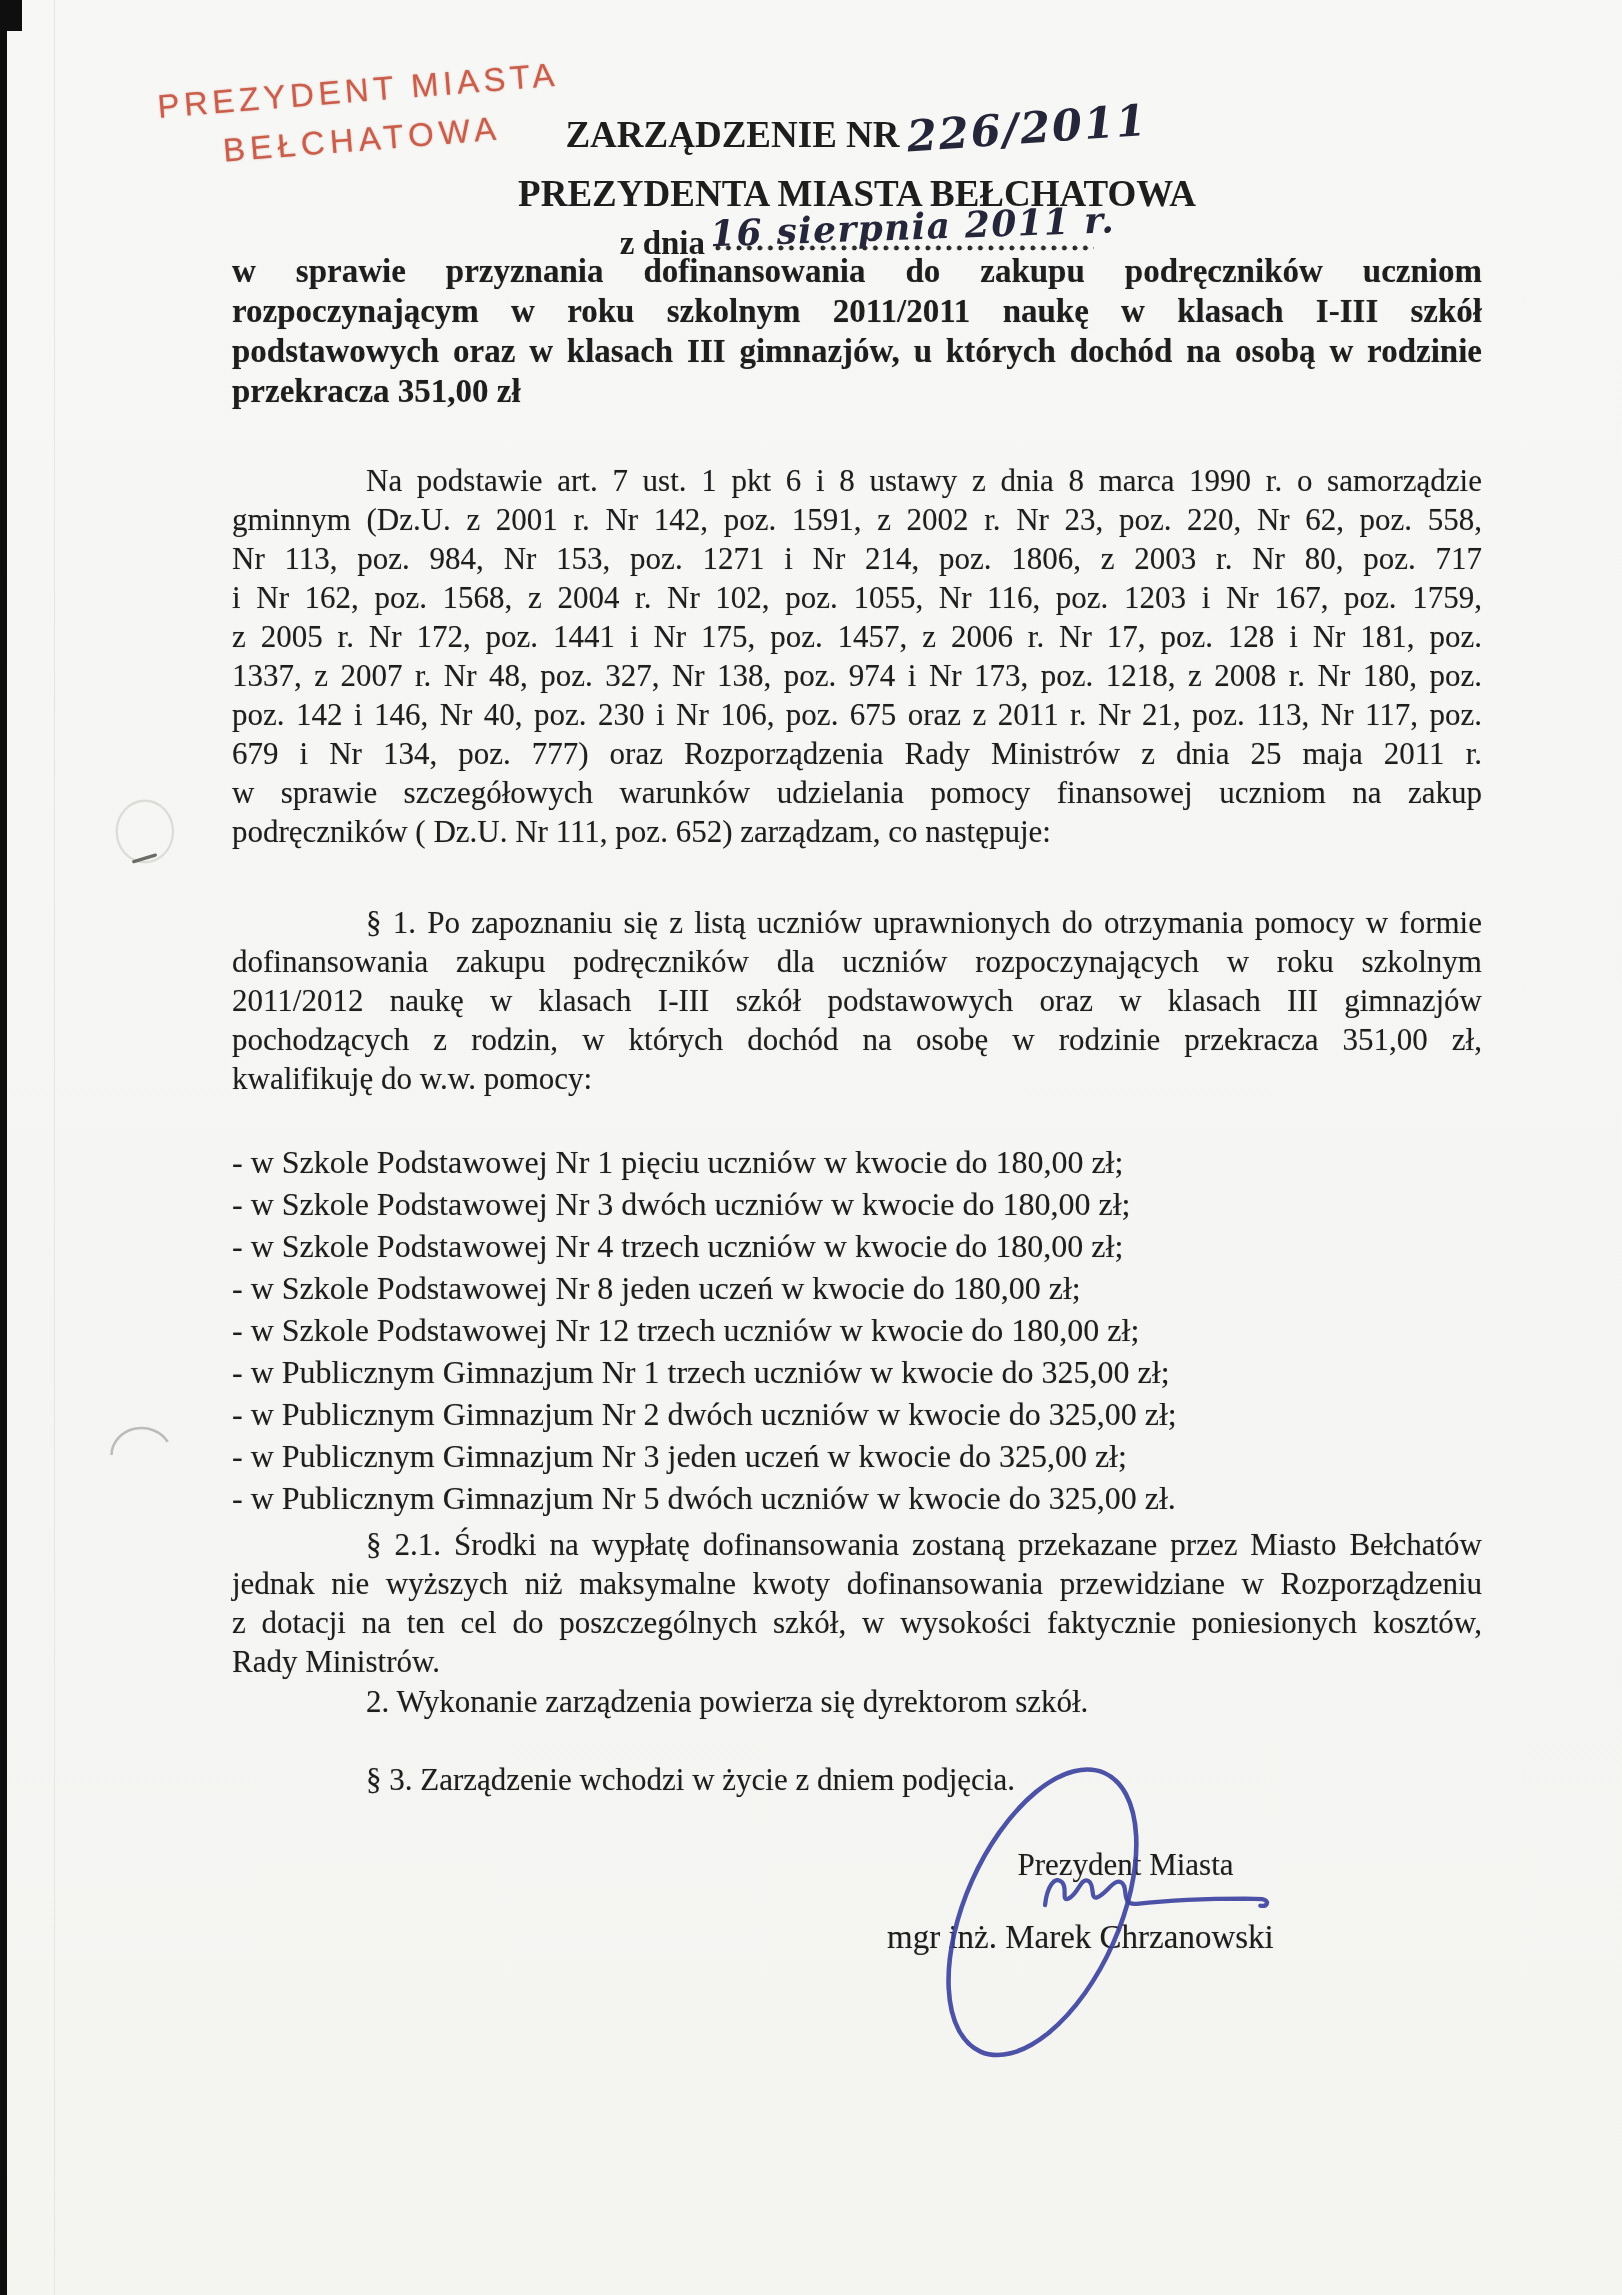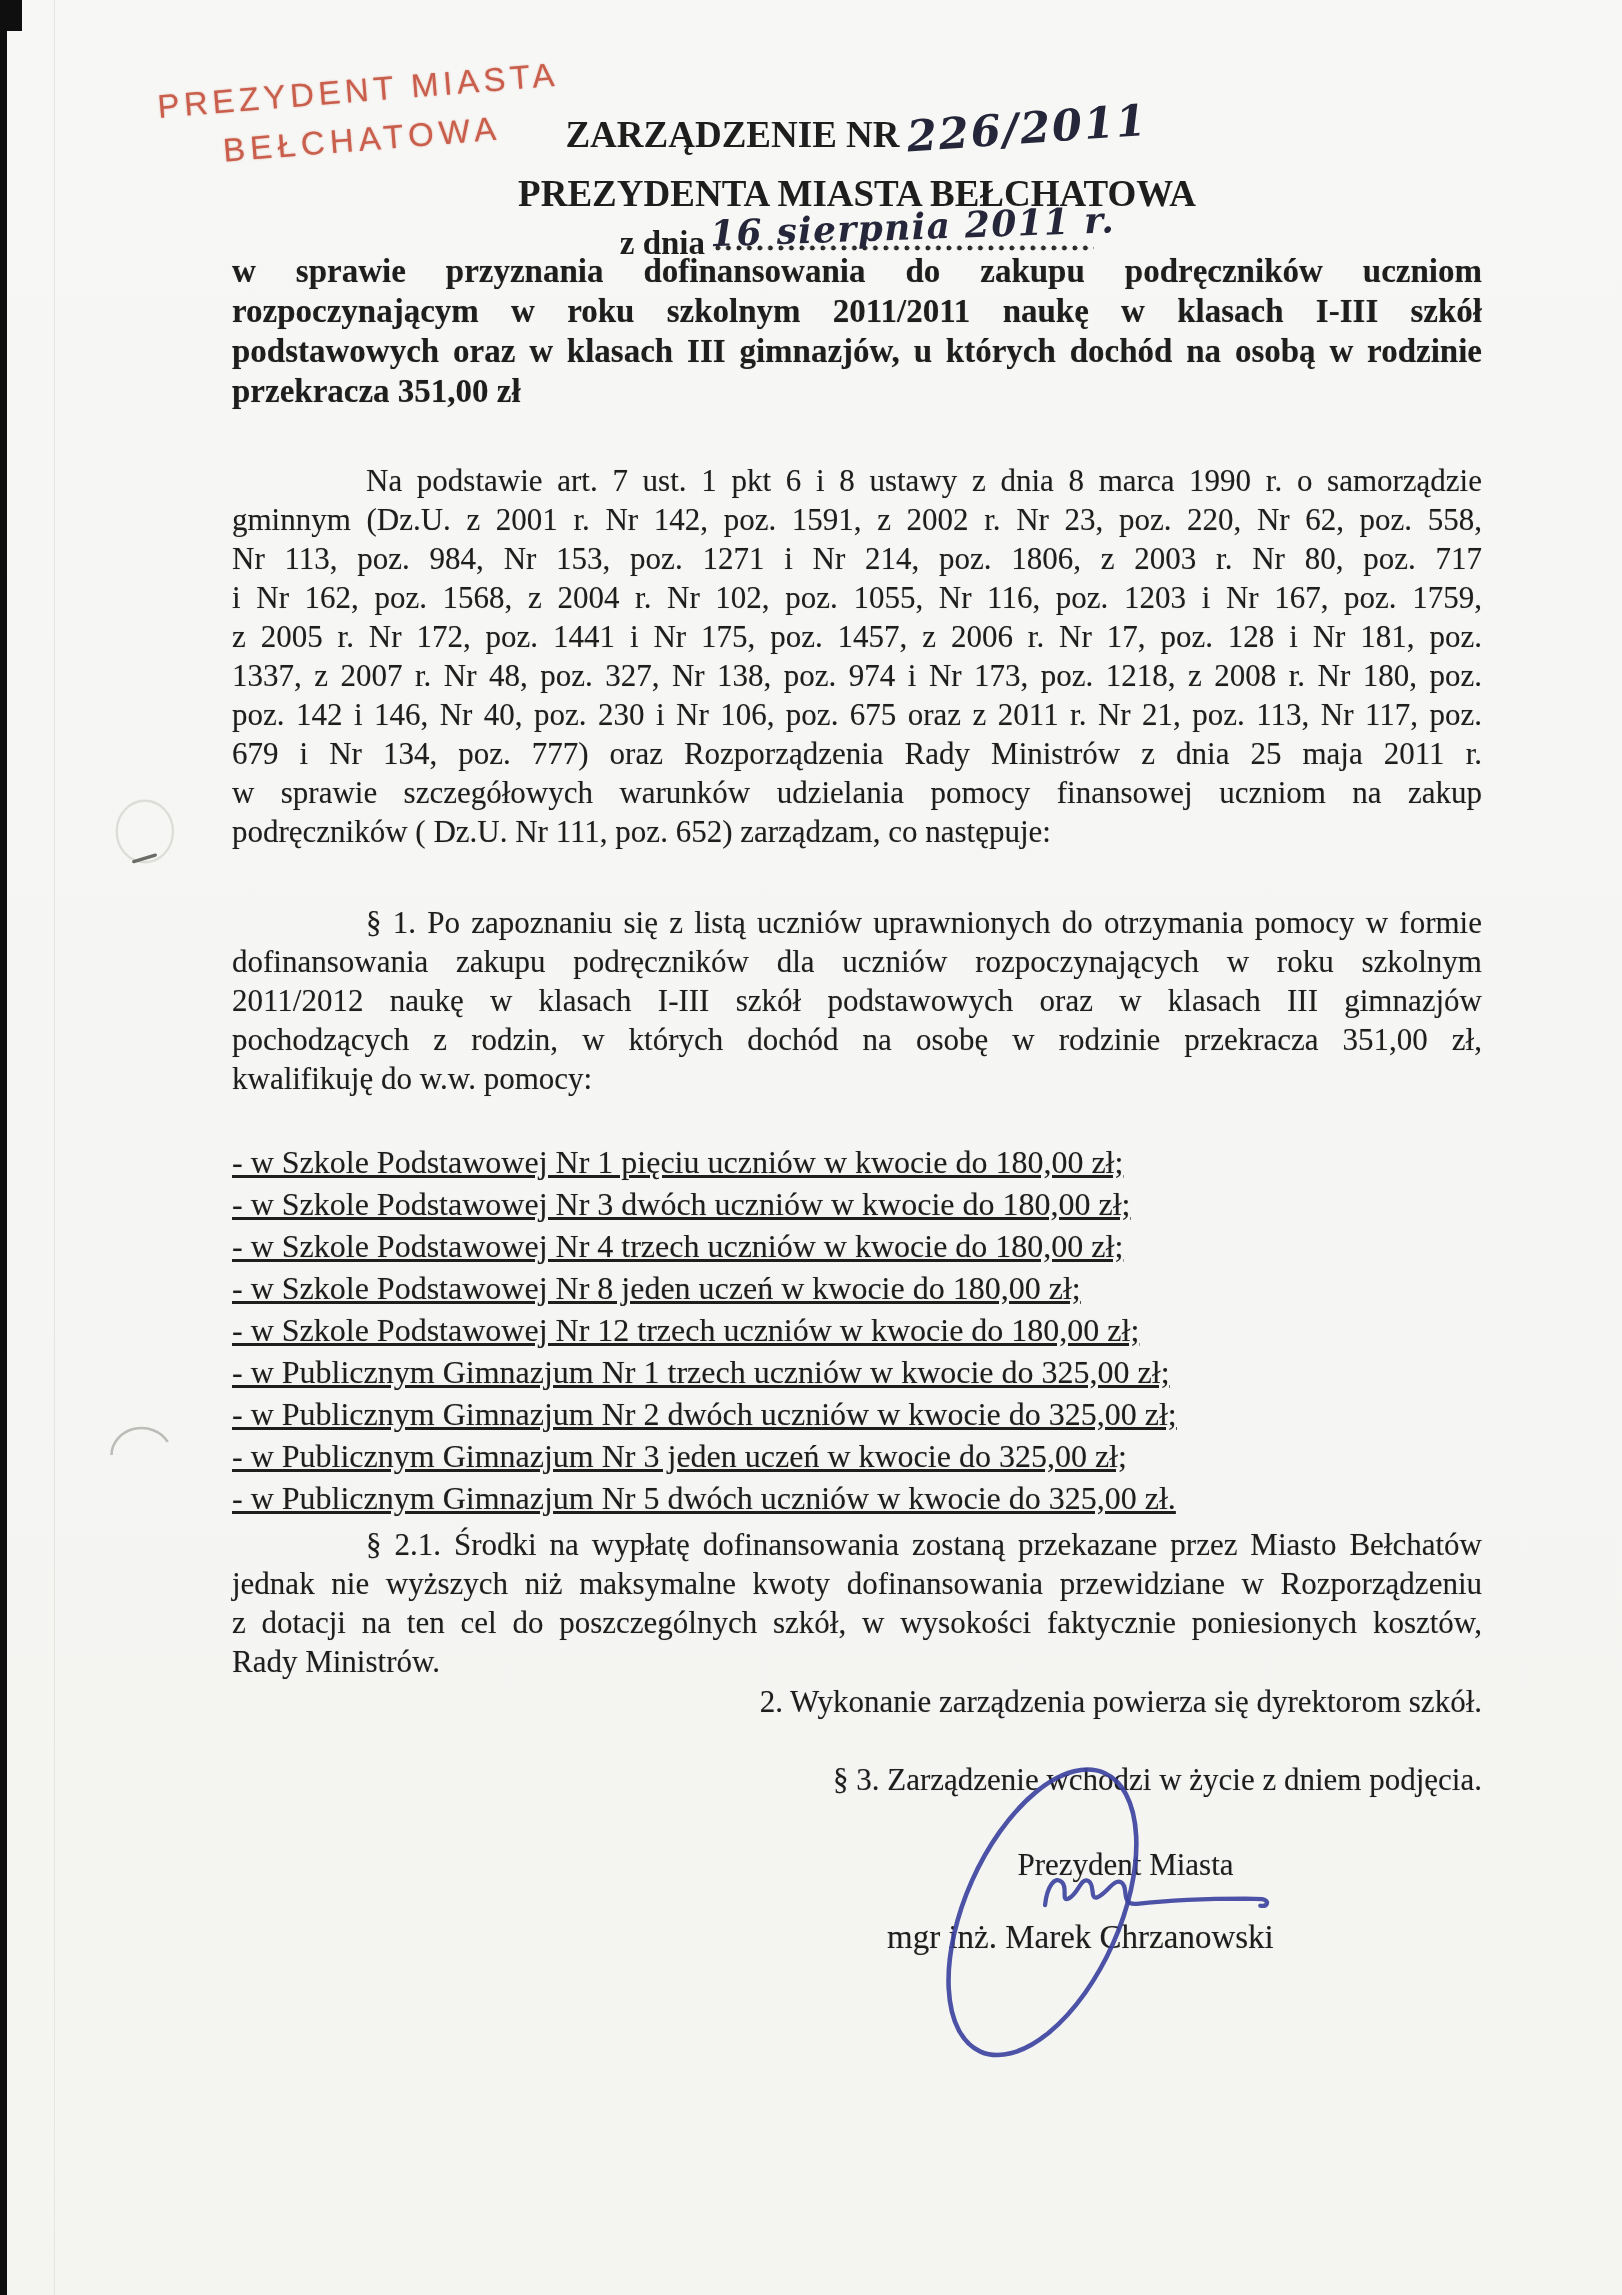--- a/index.html
+++ b/index.html
@@ -43,28 +43,28 @@
     background-size:10.5px 7.9px; background-repeat:repeat-x;
   }
   .hand-date {
     position:absolute; left:-3.9px; top:-37px; width:419px; text-align:left;
     font-size:36px; letter-spacing:1.3px; transform:rotate(-2deg); white-space:nowrap;
   }
   
   .block { width:1250px; left:232px; }
   .block .line { line-height:inherit; }
   .justify .line.jl { text-align:justify; text-align-last:justify; }
-  .indent-first .line:first-child { padding-left:134px;text-align:right; }
+  .indent-first .line:first-child { padding-left:134px; }
   .subject { top:251px; font-size:33px; font-weight:bold; line-height:40px;
              text-shadow:0 0 1px rgba(20,20,20,.35); }
   .bodytext { font-size:31px; line-height:39px; text-shadow:0 0 0.9px rgba(25,25,25,.33); }
   .legal { top:461px; }
   .par1 { top:903px; }
   .alloc-list { top:1141px; font-size:32px; line-height:42px; width:1296px;
-                text-shadow:0 0 0.9px rgba(25,25,25,.33);text-decoration:underline; }
+                text-shadow:0 0 0.9px rgba(25,25,25,.33); }
   .par2 { top:1525px; }
   .par2-point { top:1682px; }
   .par3 { top:1760px; }
   
   .sig-title { left:916px; top:1847px; width:419px; text-align:center; font-size:31px;
                text-shadow:0 0 0.9px rgba(25,25,25,.3); }
   .sig-name { left:887px; top:1919px; width:478px; font-size:33px;
               text-shadow:0 0 0.9px rgba(25,25,25,.3); }
   svg.ink { position:absolute; left:0; top:0; pointer-events:none; }
 </style>

